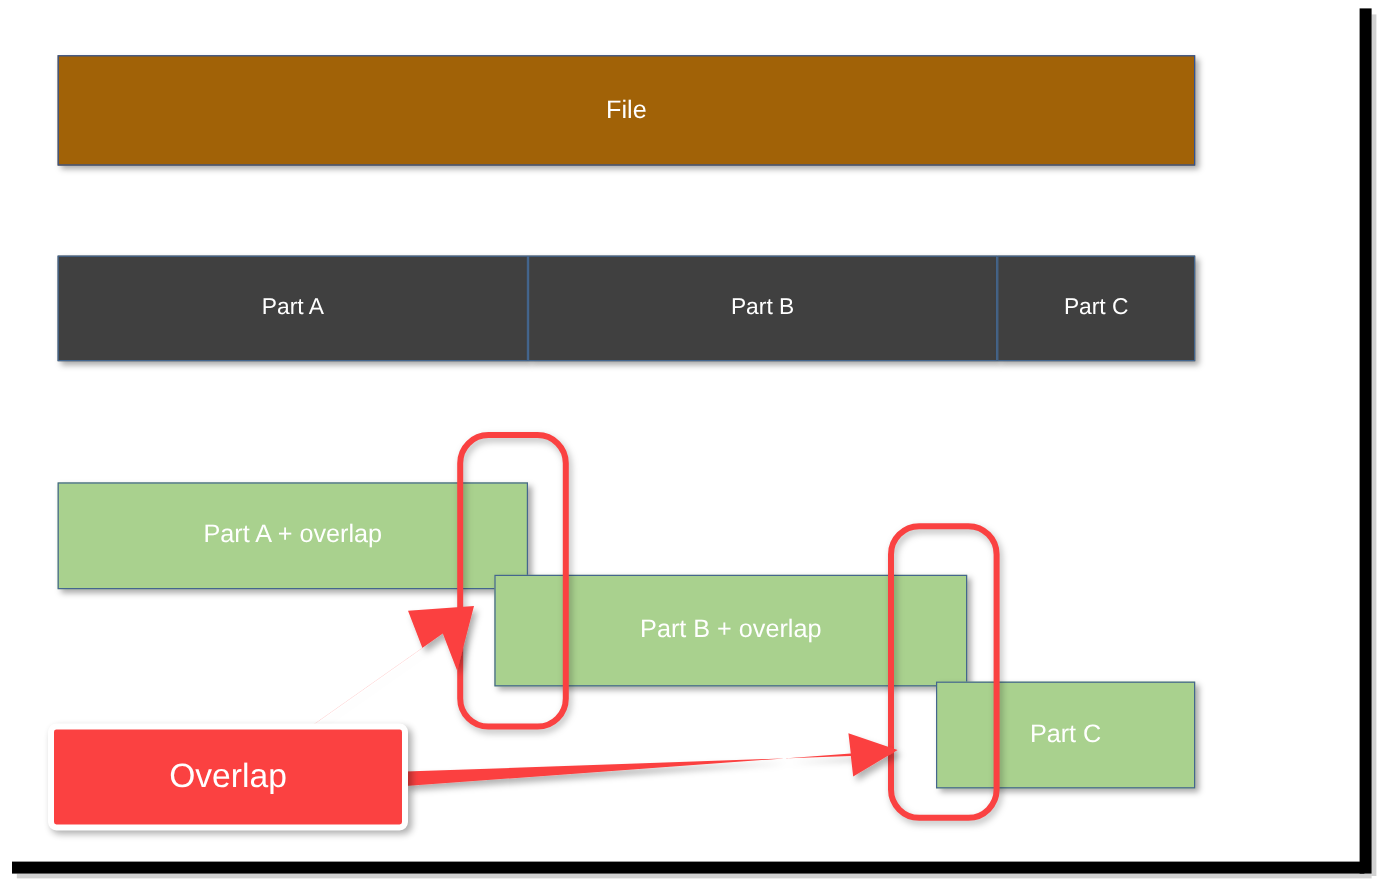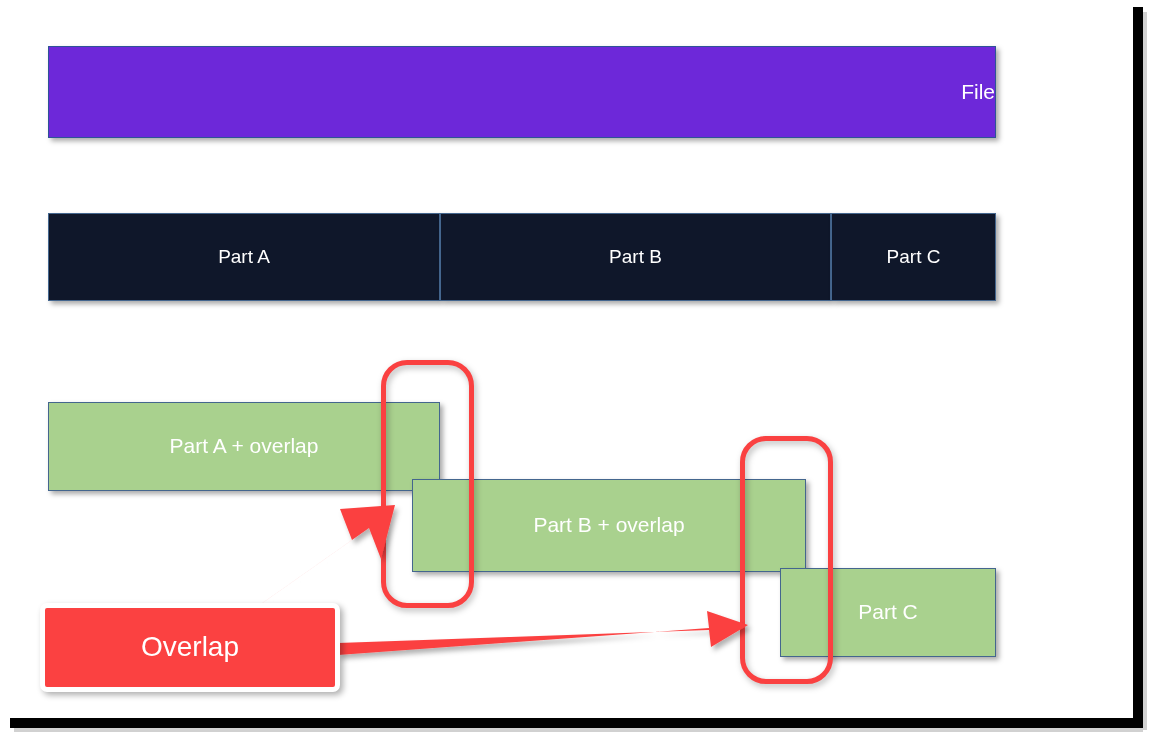--- a/index.html
+++ b/index.html
@@ -56,29 +56,28 @@
     box-sizing: border-box;
     display: flex;
     align-items: center;
     justify-content: center;
     color: #ffffff;
     text-align: center;
     line-height: 1.15;
   }
 
   .bar-file {
-    background: #6d28d9;
+    background: #a16207;
     border: 1px solid #2E5397;
     box-shadow: 3px 3px 5px rgba(0,0,0,0.34);
     font-size: 21px;
-    justify-content: flex-end;
   }
 
   .bar-part {
-    background: #0f172a;
+    background: #404040;
     border: 1px solid #44668E;
     box-shadow: 3px 3px 5px rgba(0,0,0,0.34);
     font-size: 19px;
   }
 
   .bar-green {
     background: #A9D18E;
     border: 1px solid #44668E;
     box-shadow: 3px 3px 5px rgba(0,0,0,0.34);
     font-size: 21px;

